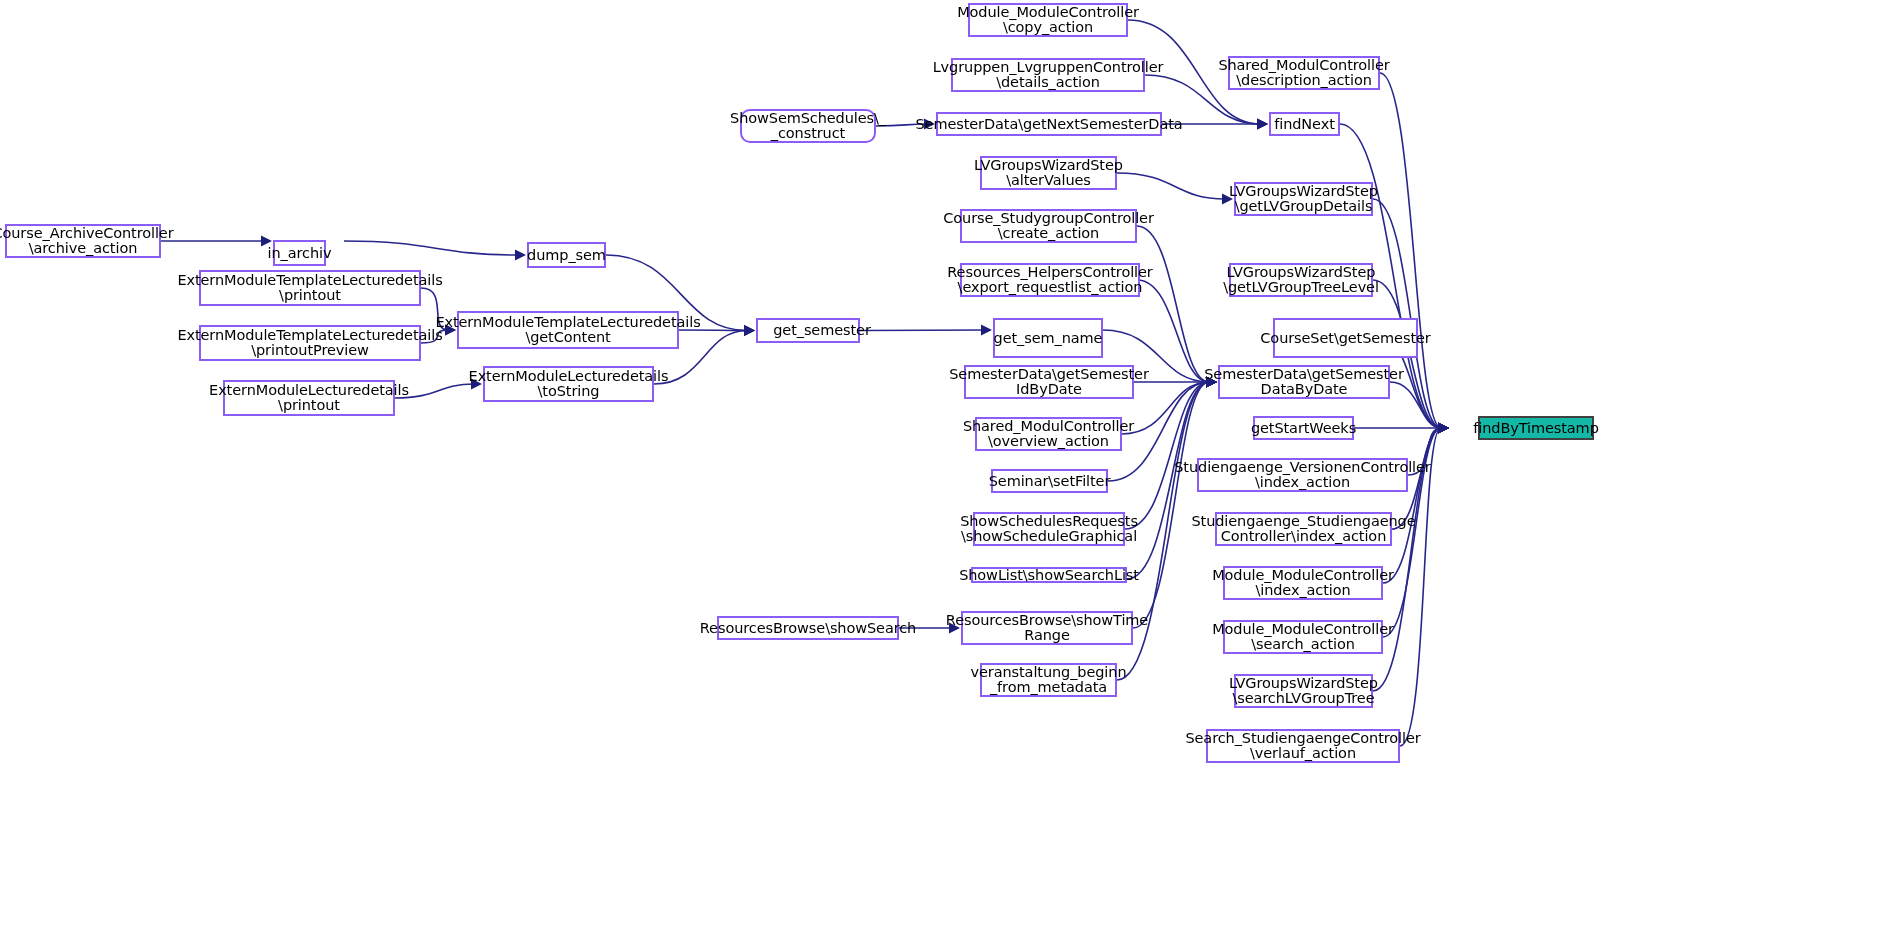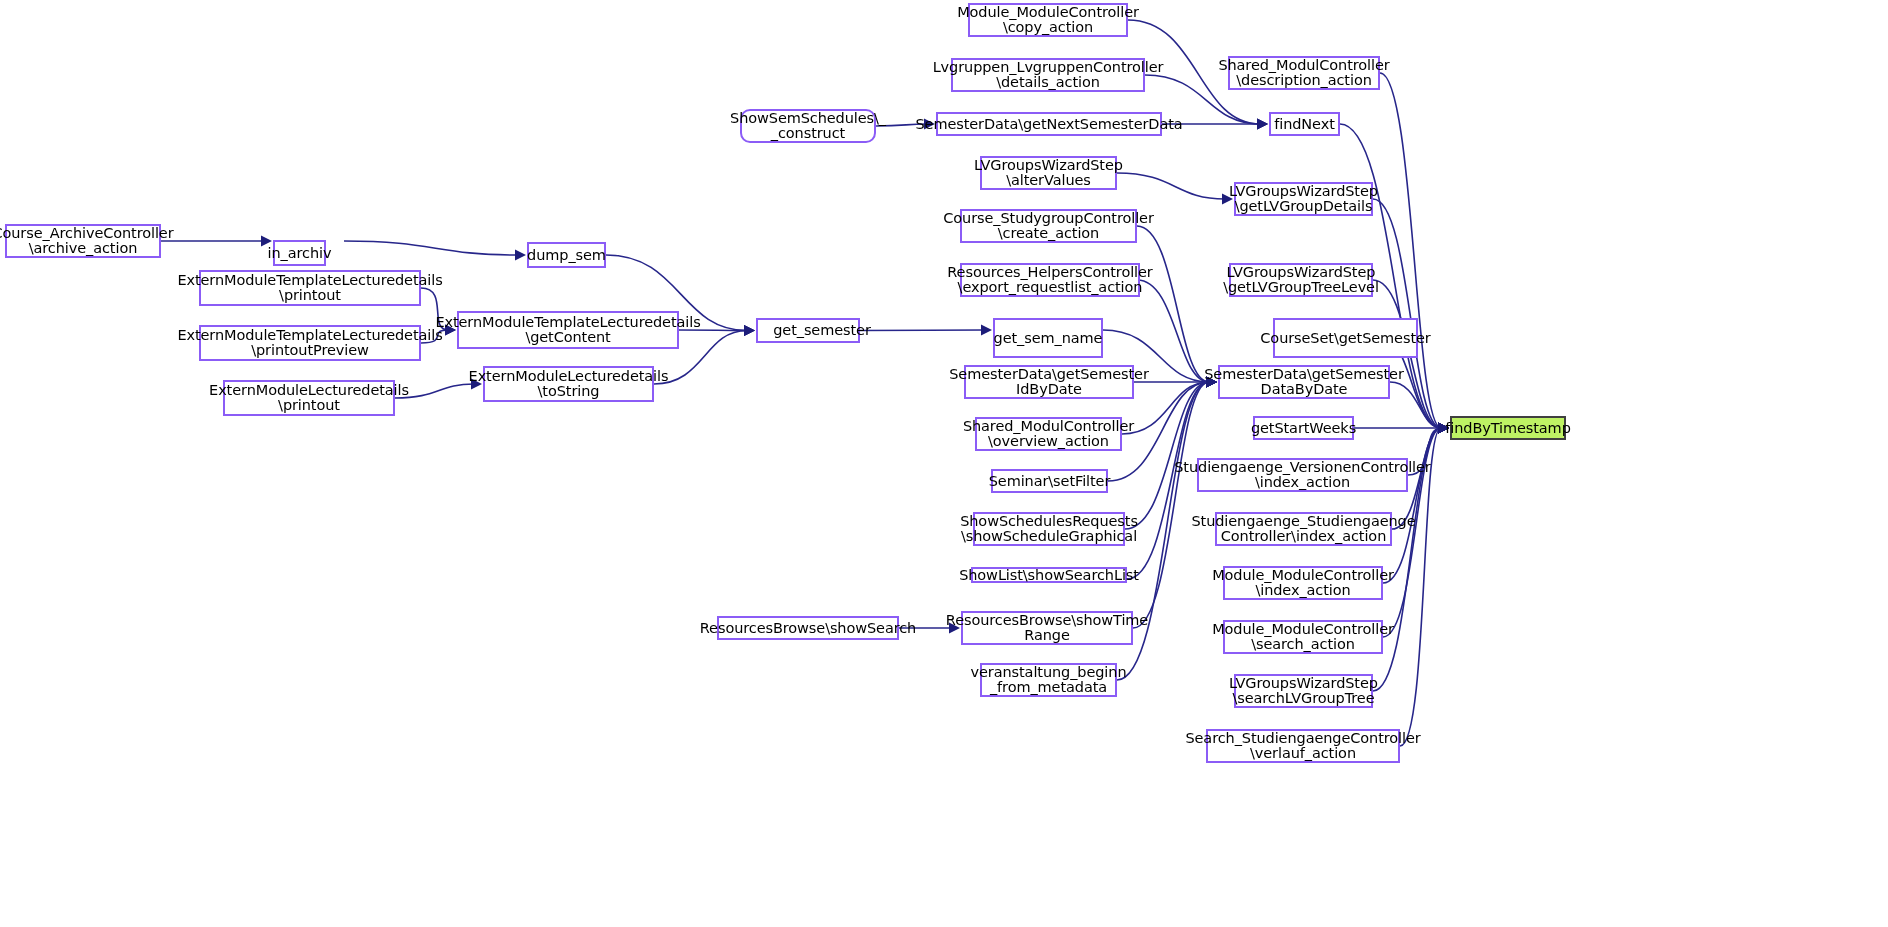--- a/index.html
+++ b/index.html
@@ -2,21 +2,21 @@
 <html><head>
 <meta charset="utf-8">
 <style>
   html,body{margin:0;padding:0;background:#ffffff;}
   #canvas{position:relative;width:1888px;height:927px;background:#ffffff;
           font-family:"DejaVu Sans","Liberation Sans",sans-serif;overflow:hidden;}
   .node{position:absolute;box-sizing:border-box;border:2px solid #8b5cf6;
         background:#ffffff;display:flex;align-items:center;justify-content:center;
         text-align:center;color:#000000;font-size:14.5px;line-height:15px;
         white-space:pre-line;letter-spacing:-0.1px;}
-  .node.hl{background:#bef264;border-color:#404040;}
+  .node.hl{background:#14b8a6;border-color:#404040;margin-left:28px;}
   svg.edges{position:absolute;left:0;top:0;width:1888px;height:927px;pointer-events:none;}
   svg.edges path{fill:none;stroke:#27268a;stroke-width:1.6px;}
   svg.edges polygon{fill:#1d1d7a;stroke:none;}
 </style>
 </head>
 <body>
 
 <div id="canvas">
   <svg class="edges" id="edge-layer">
       <path d="M161,241 C216.5,241 216.5,241 264,241"></path>

